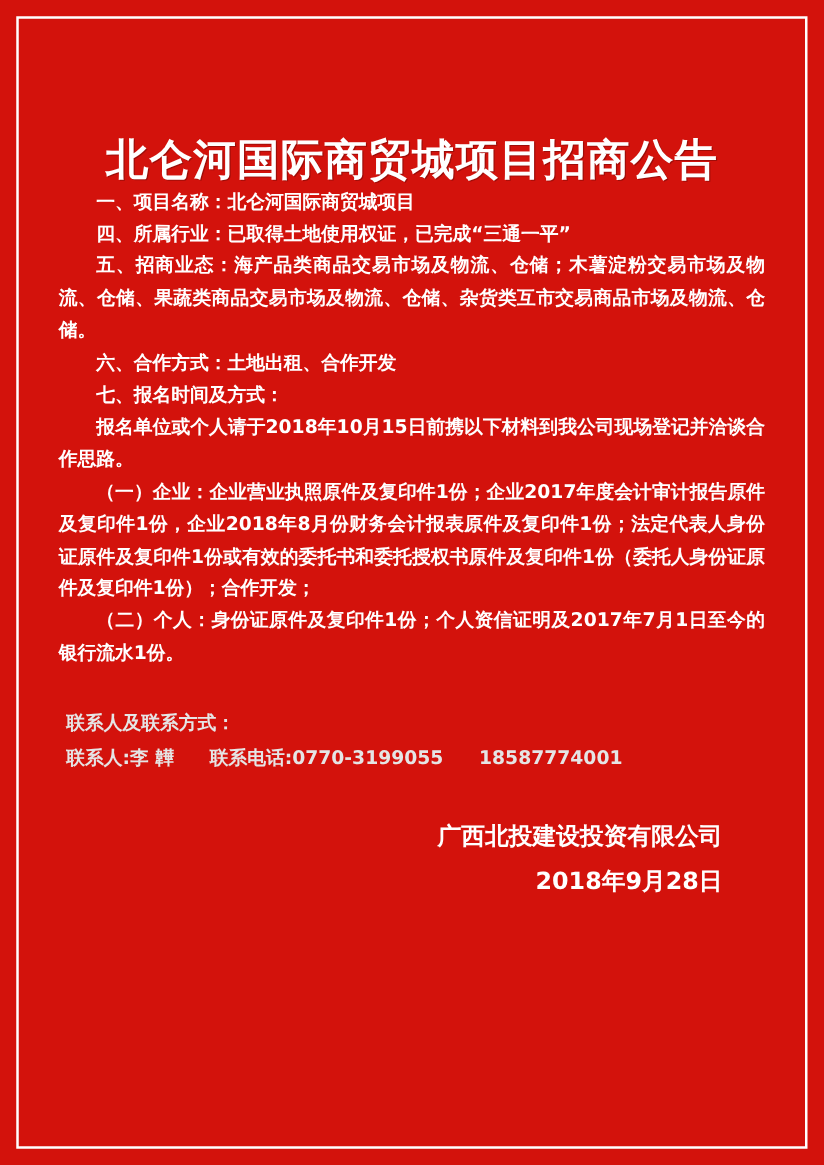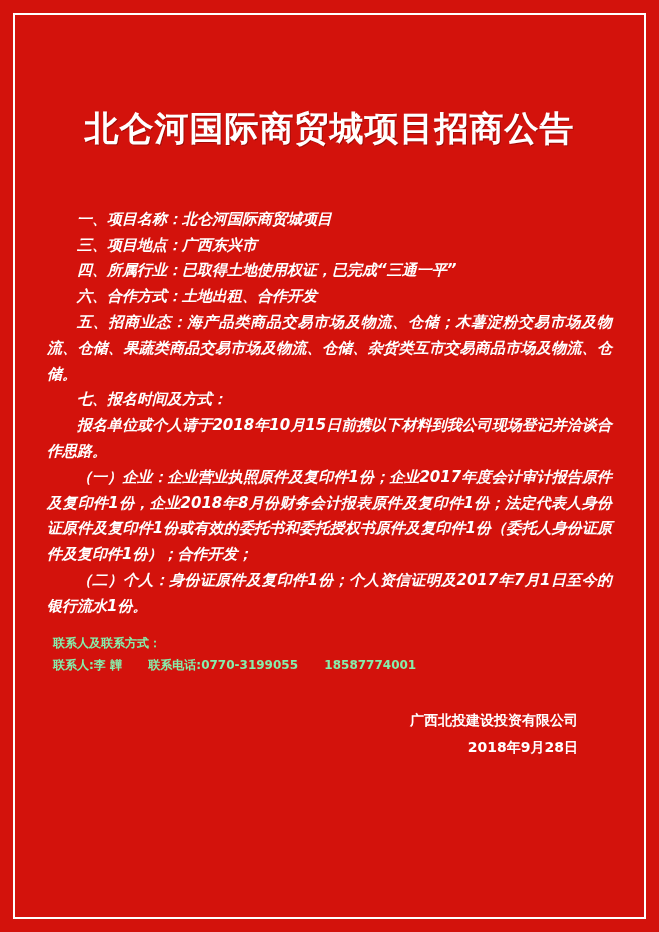--- a/index.html
+++ b/index.html
@@ -47,51 +47,49 @@
     color: #ffffff;
     font-size: 34px;
     font-weight: bold;
     letter-spacing: 1px;
     line-height: 1.2;
     padding-top: 95px;
     text-shadow: 1px 1px 0 rgba(0,0,0,0.25);
     white-space: nowrap;
   }
   .body-block {
-    margin-top: 58px;
     color: #ffffff;
     font-size: 15px;
     font-weight: bold;
     line-height: 1.72;
     text-align: justify;
-    font-style: italic;
   }
   .para {
     margin: 0;
     text-indent: 2em;
   }
   .contact-block {
-    margin-top: 12px;
-    color: #86efac;
-    font-size: 12px;
+    margin-top: 28px;
+    color: #e5e5e5;
+    font-size: 15px;
     font-weight: bold;
     line-height: 1.9;
     padding-left: 6px;
   }
   .contact-line {
     margin: 0;
   }
   .contact-line .gap {
     display: inline-block;
     width: 18px;
   }
   .sign-block {
     margin-top: 30px;
     color: #ffffff;
-    font-size: 14px;
+    font-size: 19px;
     font-weight: bold;
     line-height: 1.9;
     text-align: right;
     padding-right: 34px;
   }
   .sign-line {
     margin: 0;
   }
 </style>
 </head>
@@ -100,24 +98,23 @@
 <div class="poster">
 
   <div class="inner-border"></div>
 
   <div class="content">
 
     <h1 class="title">北仑河国际商贸城项目招商公告</h1>
 
     <div class="body-block">
       <p class="para">一、项目名称：北仑河国际商贸城项目</p>
-      <p class="para">三、项目地点：广西东兴市</p>
       <p class="para">四、所属行业：已取得土地使用权证，已完成“三通一平”</p>
+      <p class="para">五、招商业态：海产品类商品交易市场及物流、仓储；木薯淀粉交易市场及物流、仓储、果蔬类商品交易市场及物流、仓储、杂货类互市交易商品市场及物流、仓储。</p>
       <p class="para">六、合作方式：土地出租、合作开发</p>
-      <p class="para">五、招商业态：海产品类商品交易市场及物流、仓储；木薯淀粉交易市场及物流、仓储、果蔬类商品交易市场及物流、仓储、杂货类互市交易商品市场及物流、仓储。</p>
       <p class="para">七、报名时间及方式：</p>
       <p class="para">报名单位或个人请于2018年10月15日前携以下材料到我公司现场登记并洽谈合作思路。</p>
       <p class="para">（一）企业：企业营业执照原件及复印件1份；企业2017年度会计审计报告原件及复印件1份，企业2018年8月份财务会计报表原件及复印件1份；法定代表人身份证原件及复印件1份或有效的委托书和委托授权书原件及复印件1份（委托人身份证原件及复印件1份）；合作开发；</p>
       <p class="para">（二）个人：身份证原件及复印件1份；个人资信证明及2017年7月1日至今的银行流水1份。</p>
     </div>
 
     <div class="contact-block">
       <p class="contact-line">联系人及联系方式：</p>
       <p class="contact-line">
         <span>联系人:李 韡</span>

